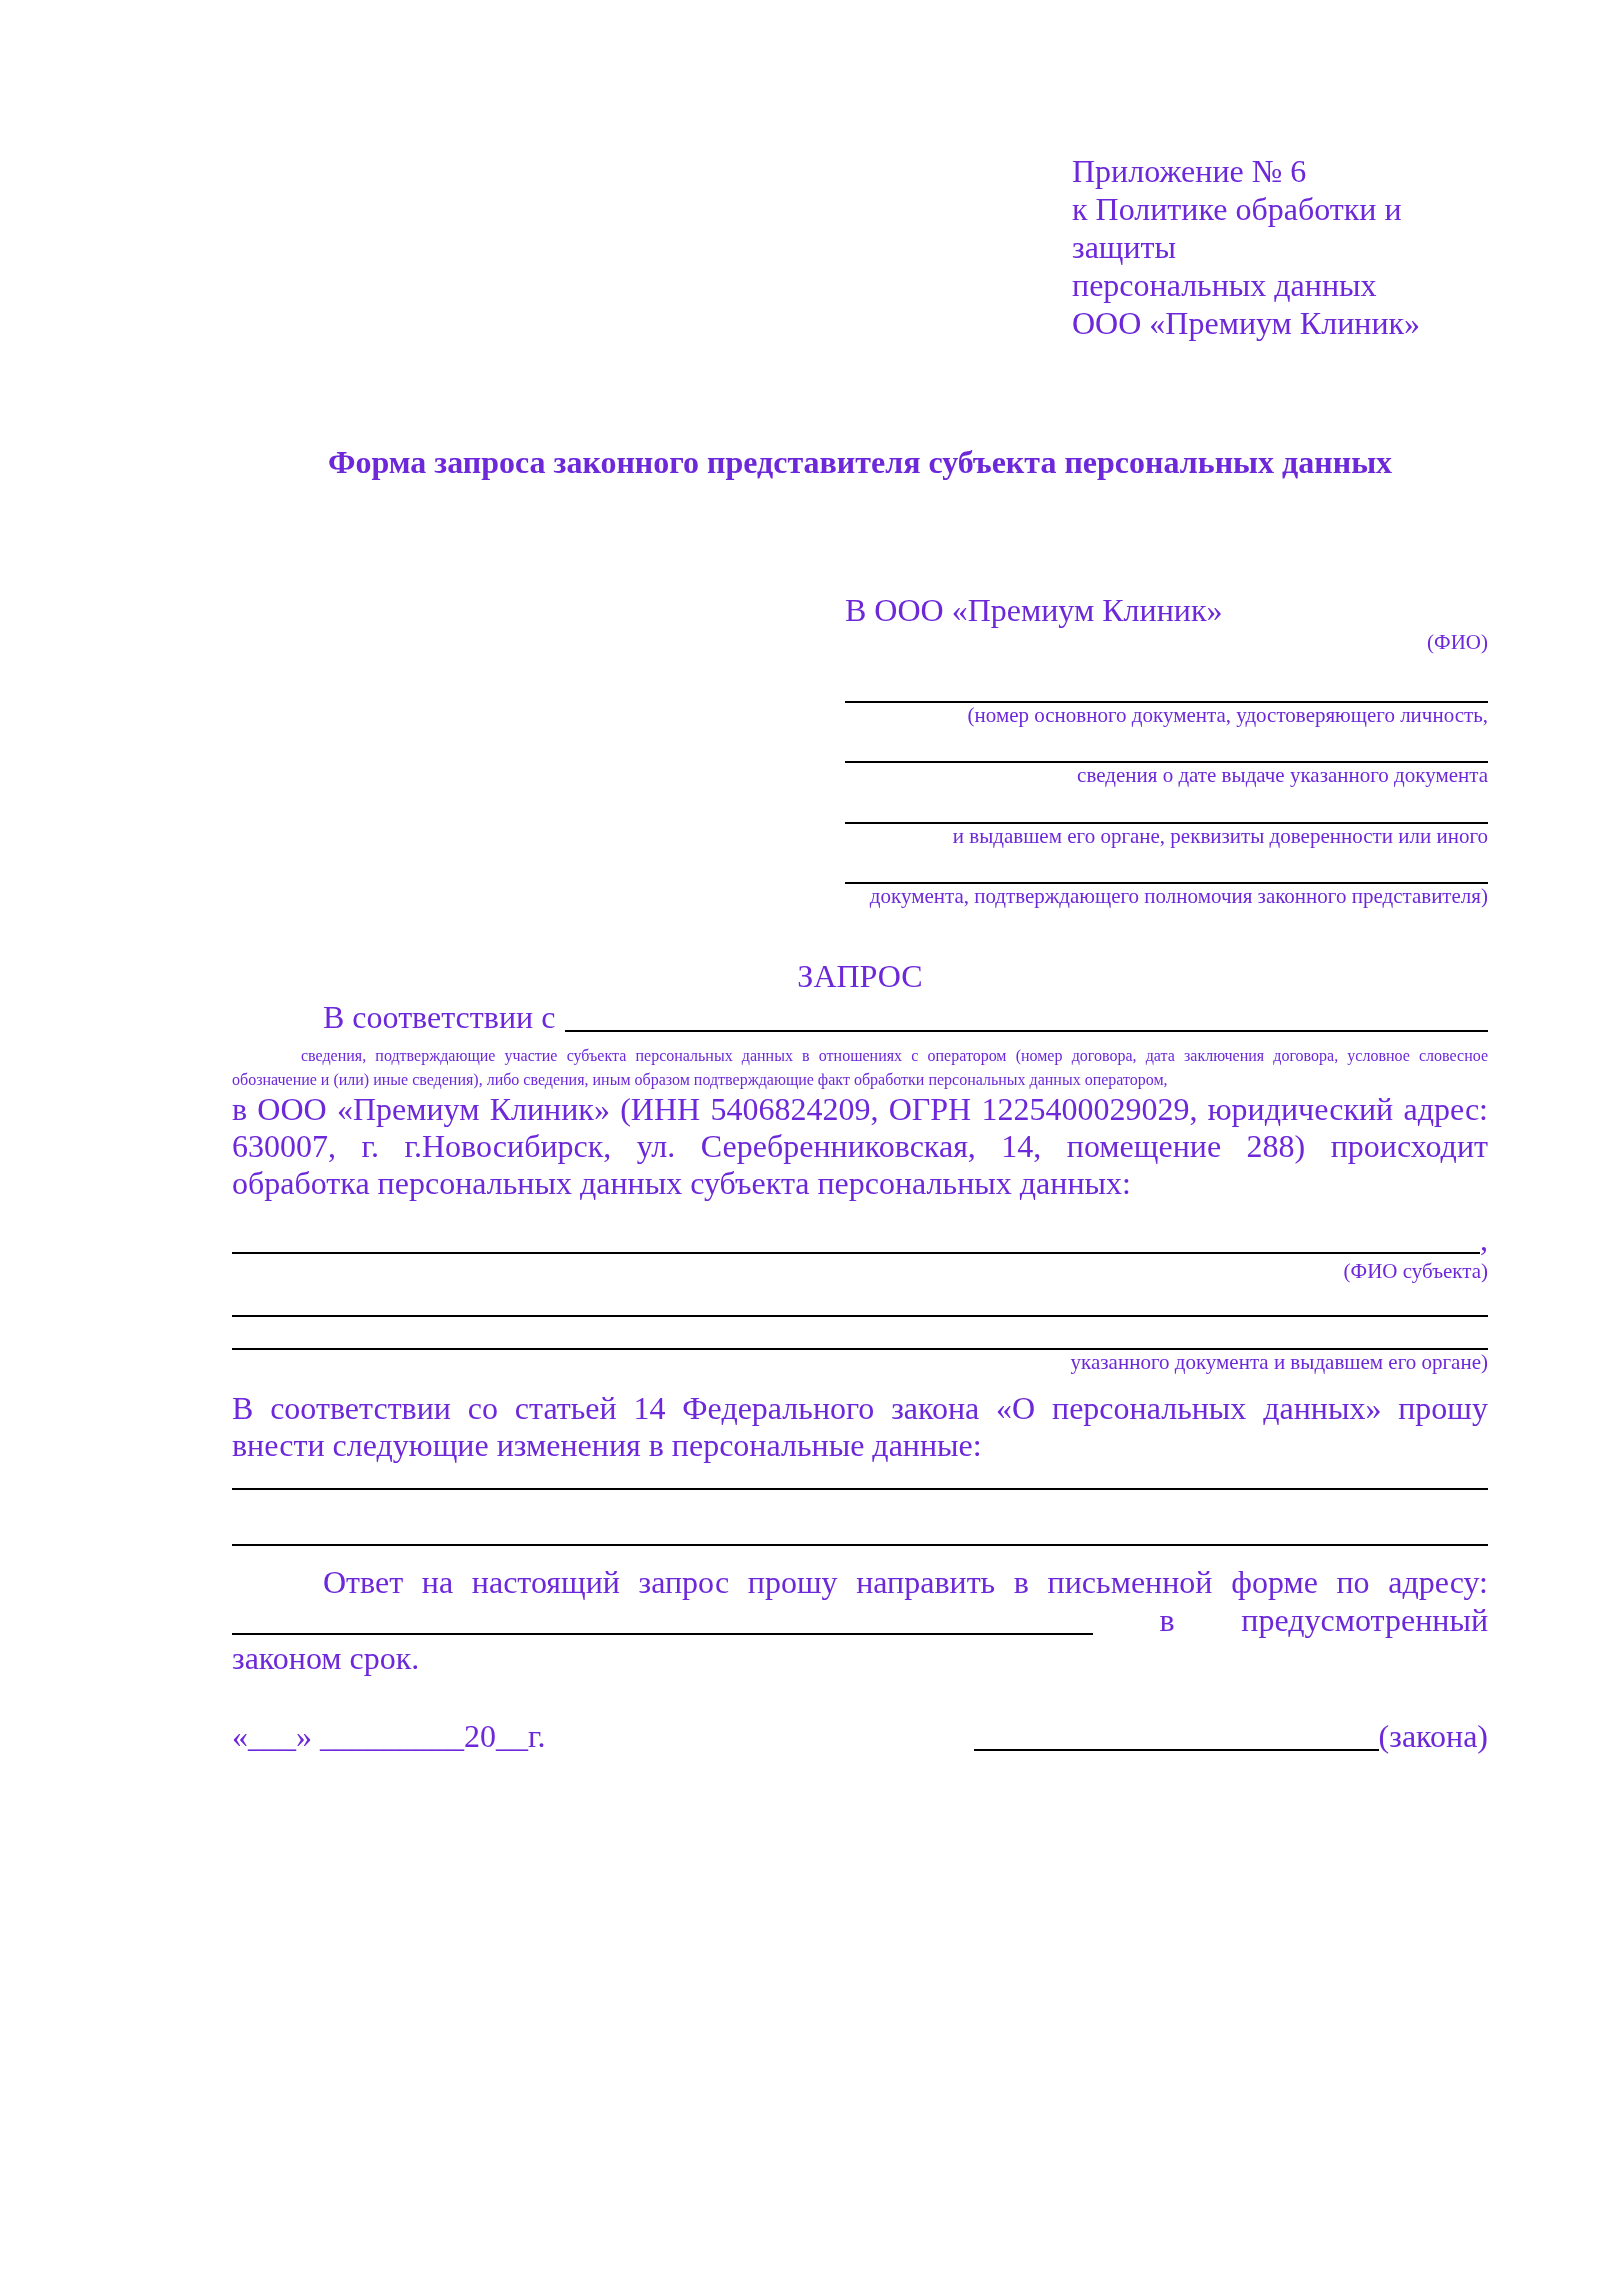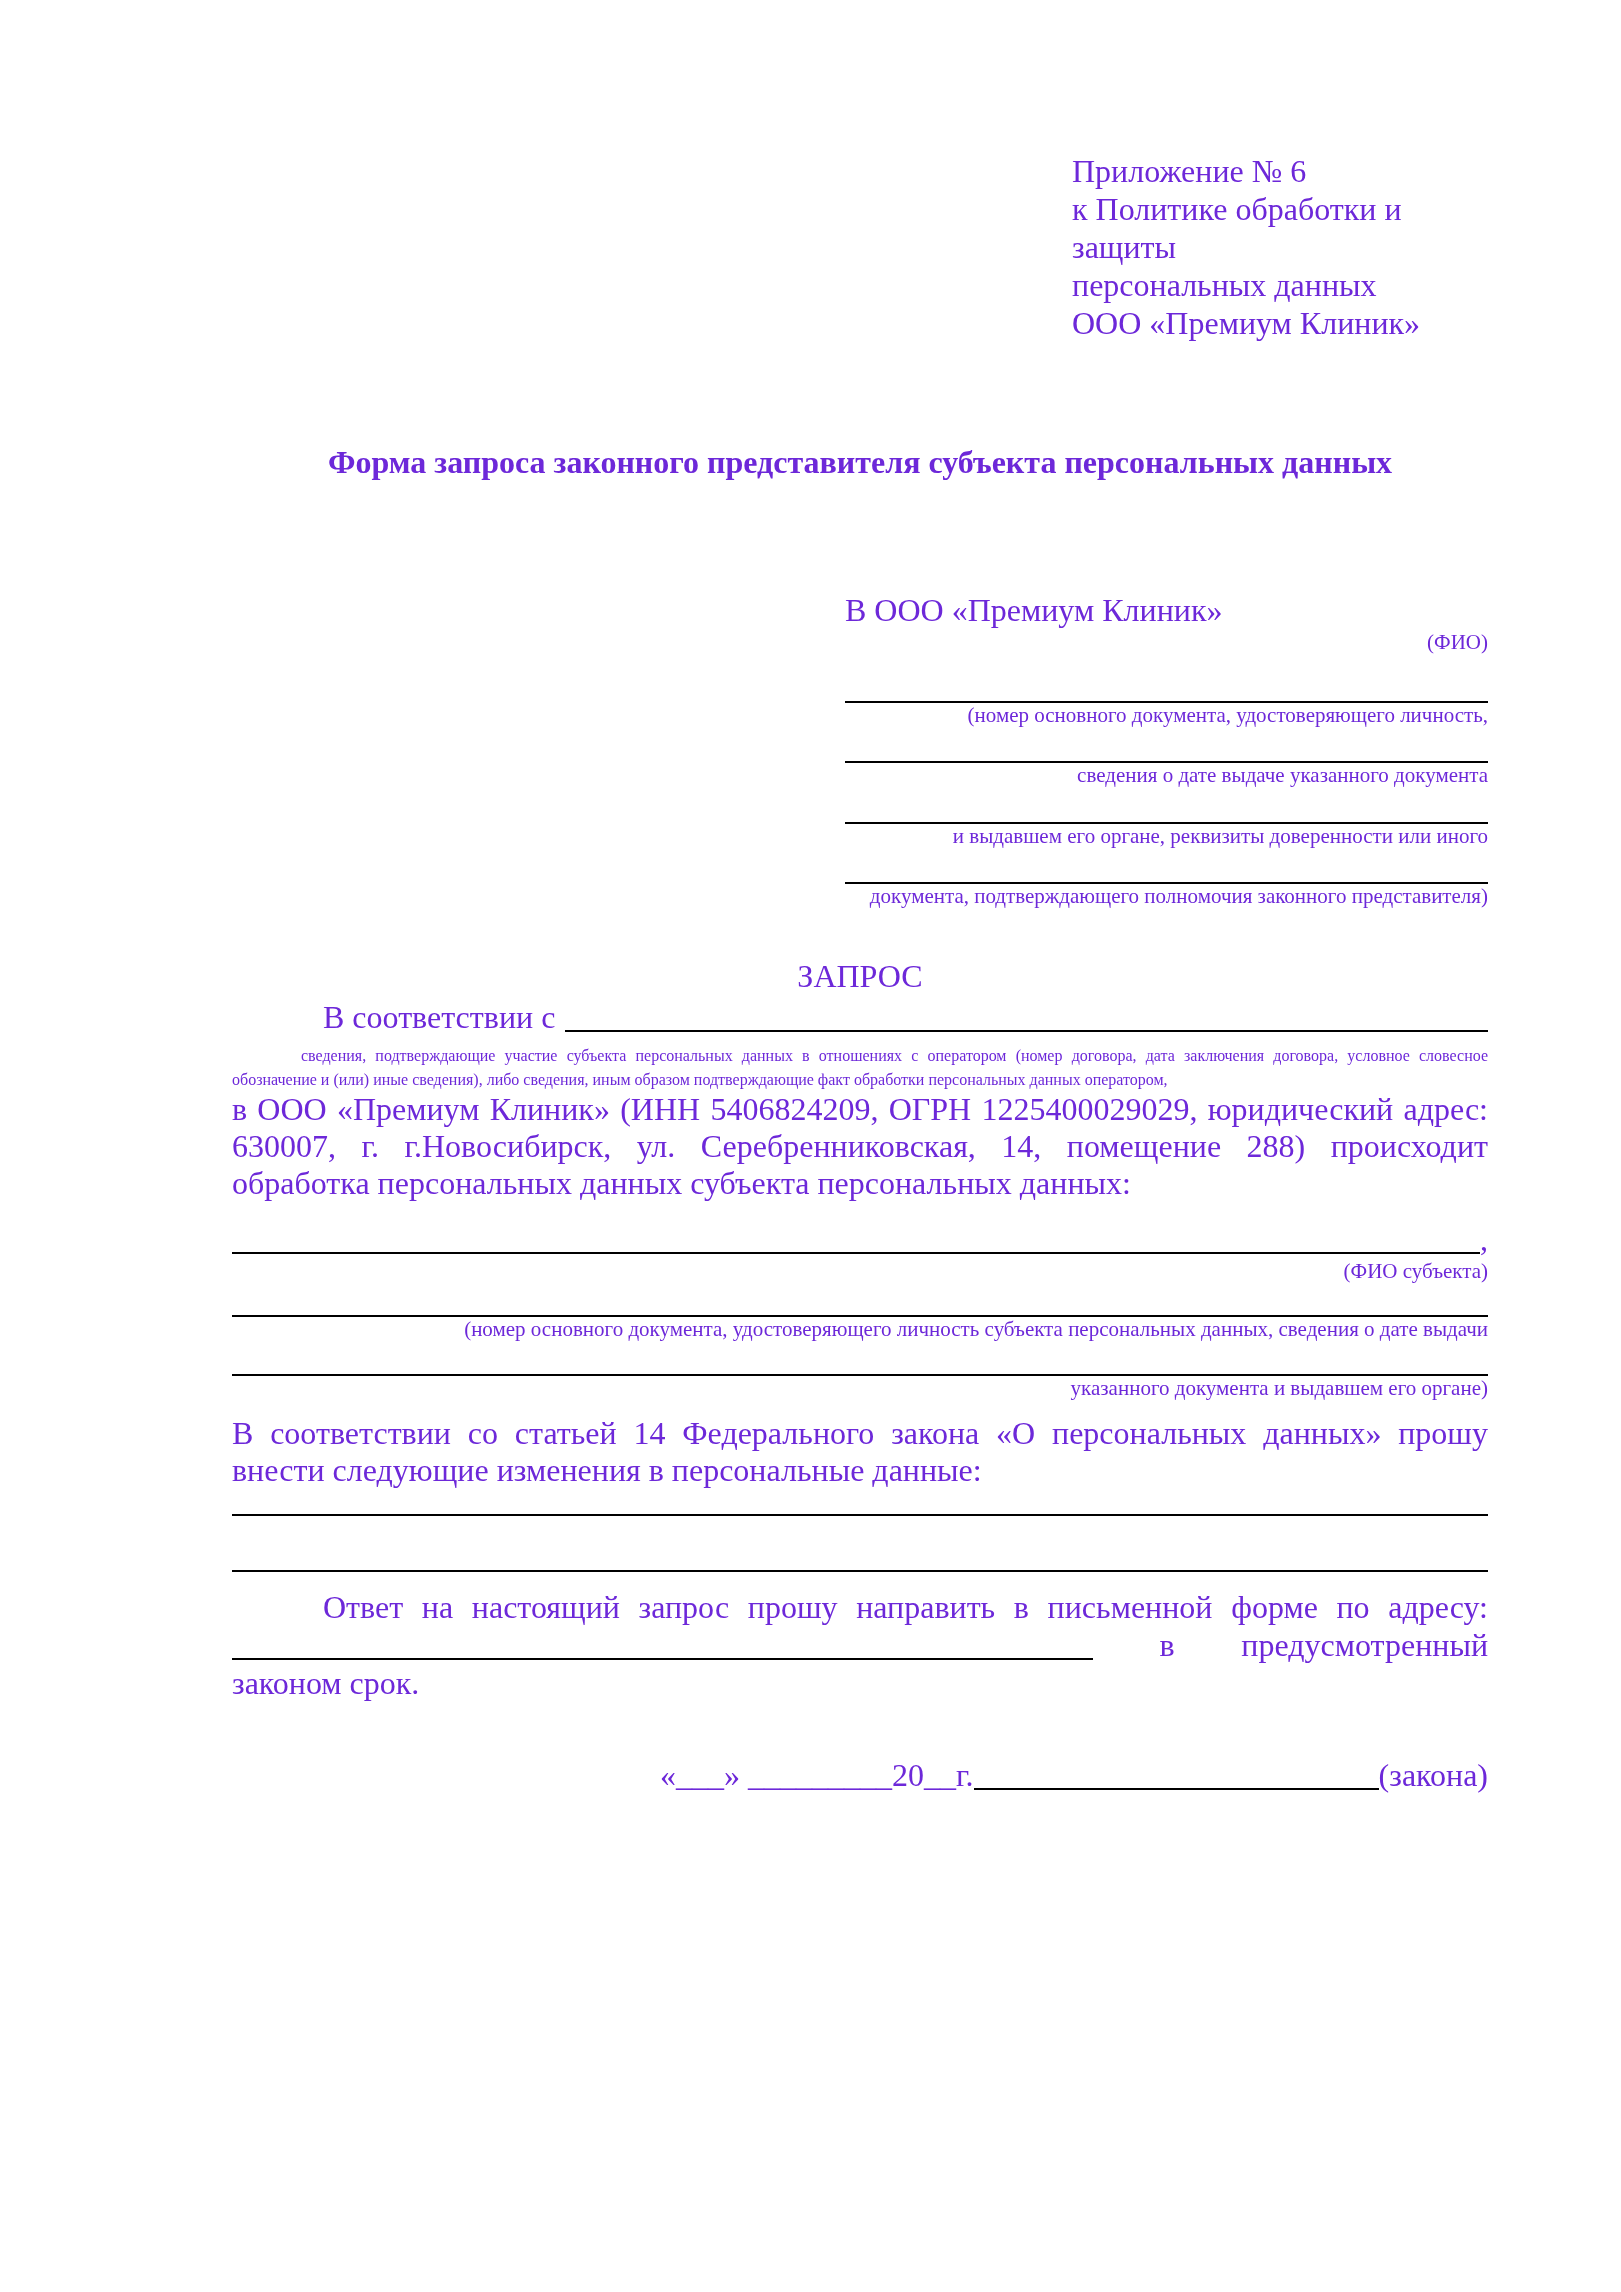--- a/index.html
+++ b/index.html
@@ -129,23 +129,23 @@
     line-height: 39px;
   }
   .address-row .fill {
     width: 861px;
     border-bottom: 2.9px solid #000;
     margin-bottom: 4.9px;
   }
 
   
   .footer-row {
-    margin-top: 54px;
-    display: flex;
-    justify-content: flex-end;
+    margin-top: 40px;
+    display: flex;
+    justify-content: space-between;
     align-items: flex-end;
     line-height: 39px;
   }
   .sig-group { display: flex; align-items: flex-end; }
   .sig-rule {
     width: 405px;
     border-bottom: 2.9px solid #000;
     margin-bottom: 4.9px;
   }
 </style>
@@ -193,21 +193,20 @@
 
   <div class="para-justify operator-para">в ООО «Премиум Клиник» (ИНН 5406824209, ОГРН 1225400029029, юридический адрес: 630007, г. г.Новосибирск, ул. Серебренниковская, 14, помещение 288) происходит обработка персональных данных субъекта персональных данных:</div>
 
   <div class="fio-row">
     <span class="fill"></span>
     <span>,</span>
   </div>
   <div class="cap">(ФИО субъекта)</div>
 
   <div class="wide-rule"></div>
-  <div class="cap">(номер основного документа, удостоверяющего личность субъекта персональных данных, сведения о дате выдачи</div>
 
   <div class="wide-rule"></div>
   <div class="cap">указанного документа и выдавшем его органе)</div>
 
   <div class="para-justify article-para">В соответствии со статьей 14 Федерального закона «О персональных данных» прошу внести следующие изменения в персональные данные:</div>
 
   <div class="hr-gap1"></div>
   <div class="hr-gap2"></div>
 
   <div class="response-para">Ответ на настоящий запрос прошу направить в письменной форме по адресу:</div>

